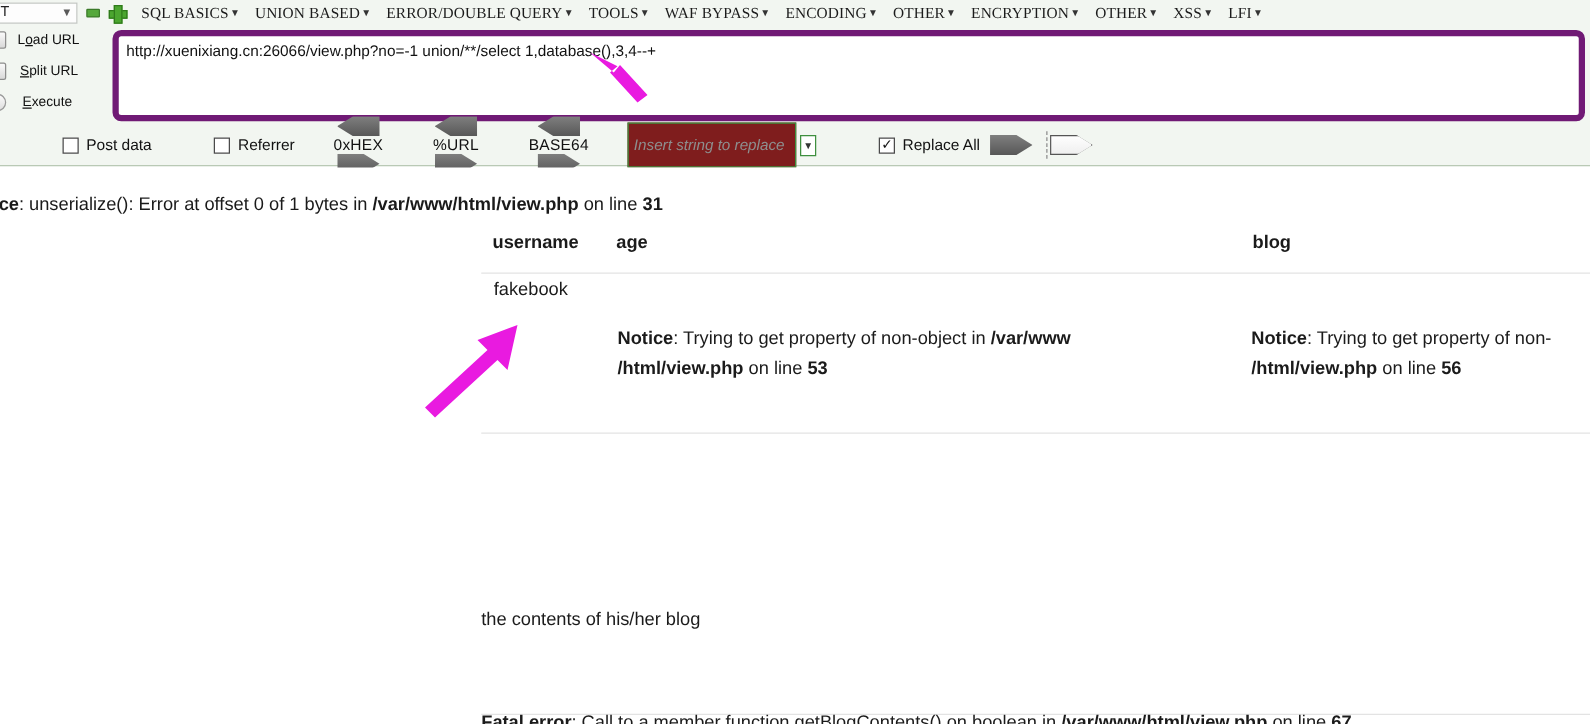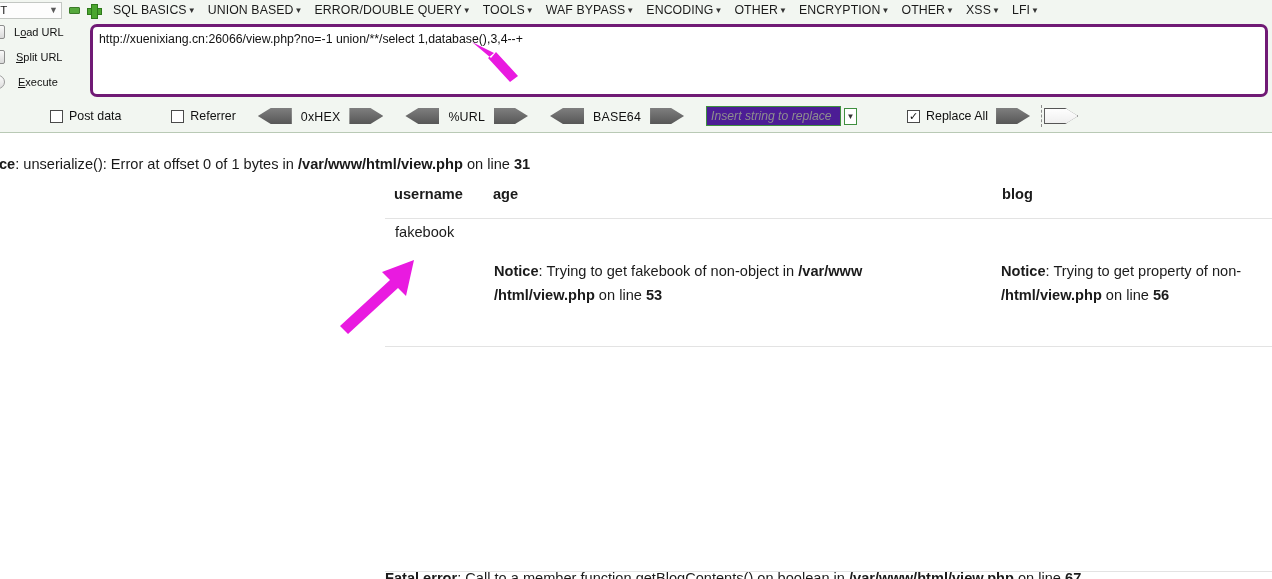--- a/index.html
+++ b/index.html
@@ -81,36 +81,37 @@
   .icon-plus::before { left: 0; top: 4px; width: 13px; height: 5px; }
   .icon-plus::after  { left: 4px; top: 0; width: 5px; height: 13px; }
 
   .menu-item {
     font-size: 12.3px;
     color: #1b1b1b;
     padding: 0 0 0 0;
     margin-left: 13px;
     cursor: default;
     letter-spacing: .1px;
+    font-family: Liberation Serif, serif;
   }
   .menu-item .caret {
     font-size: 8px;
     position: relative;
     top: -1px;
     left: 1px;
     color: #333;
   }
 
   
   #url-box {
     position: absolute;
     left: 90px; top: 24px;
     width: 1178px;
     height: 73px;
-    border: 3px solid #701a75;
+    border: 5px solid #701a75;
     border-radius: 7px;
     background: #ffffff;
     padding: 5px 6px;
     font-size: 12.3px;
     color: #111;
     line-height: 15px;
     overflow: hidden;
     white-space: pre-wrap;
     word-break: break-all;
   }
@@ -180,22 +181,23 @@
   }
   .chkbox.checked::after {
     content: "✓";
     font-size: 11px;
     line-height: 1;
     color: #111;
   }
 
   .encgroup {
     display: inline-flex;
-    align-items: flex-end;
+    align-items: center;
     margin-left: 22px;
+    flex-direction: column;
   }
   .encgroup .enc-label {
     font-size: 12.4px;
     color: #111;
     margin: 0 9px;
     letter-spacing: .2px;
   }
   .arrow-left, .arrow-right {
     width: 34px; height: 16px;
     position: relative;
@@ -221,23 +223,23 @@
     filter: drop-shadow(0 0 0.6px #6d6d6d);
   }
   .arrow-right.plain::after {
     content: "";
     position: absolute; inset: 0;
     clip-path: polygon(0 0, 62% 0, 100% 50%, 62% 100%, 0 100%);
     border: 1px solid #555;
   }
 
   .repl-input {
-    height: 20px;
+    height: 36px;
     border: 1px solid #3f8f3f;
-    background: #4c1d95;
+    background: #7f1d1d;
     font-size: 12.2px;
     font-style: italic;
     color: #8e8e8e;
     padding: 0 4px;
     display: inline-flex;
     align-items: center;
     overflow: hidden;
     white-space: nowrap;
   }
   #repl-find    { width: 135px; margin-left: 22px; }
@@ -433,30 +435,31 @@
       <span class="th" id="th-username">username</span>
       <span class="th" id="th-age">age</span>
       <span class="th" id="th-blog">blog</span>
       <div class="row-sep" id="sep1"></div>
     </div>
 
     <div>
       <span class="cell" id="cell-username">fakebook</span>
 
       <span class="cell" id="cell-age">
-        <b>Notice</b><span>: Trying to get fakebook of non-object in </span><b>/var/www</b><br><b>/html/view.php</b><span> on line </span><b>53</b>
+        <b>Notice</b><span>: Trying to get property of non-object in </span><b>/var/www</b><br><b>/html/view.php</b><span> on line </span><b>53</b>
       </span>
 
       <span class="cell" id="cell-blog">
         <b>Notice</b><span>: Trying to get property of non-</span><br><b>/html/view.php</b><span> on line </span><b>56</b>
       </span>
 
       <div class="row-sep" id="sep2"></div>
     </div>
 
+    <span class="cell" id="cell-contents">the contents of his/her blog</span>
     <div class="row-sep" id="sep3"></div>
 
     <span class="cell" id="fatal-error">
       <b>Fatal error</b><span>: Call to a member function getBlogContents() on boolean in </span><b>/var/www/html/view.php</b><span> on line </span><b>67</b>
     </span>
   </div>
 </div>
 
 <svg class="ann-arrow" id="arrow-url" width="62" height="50" viewBox="0 0 62 50">
   <defs>

